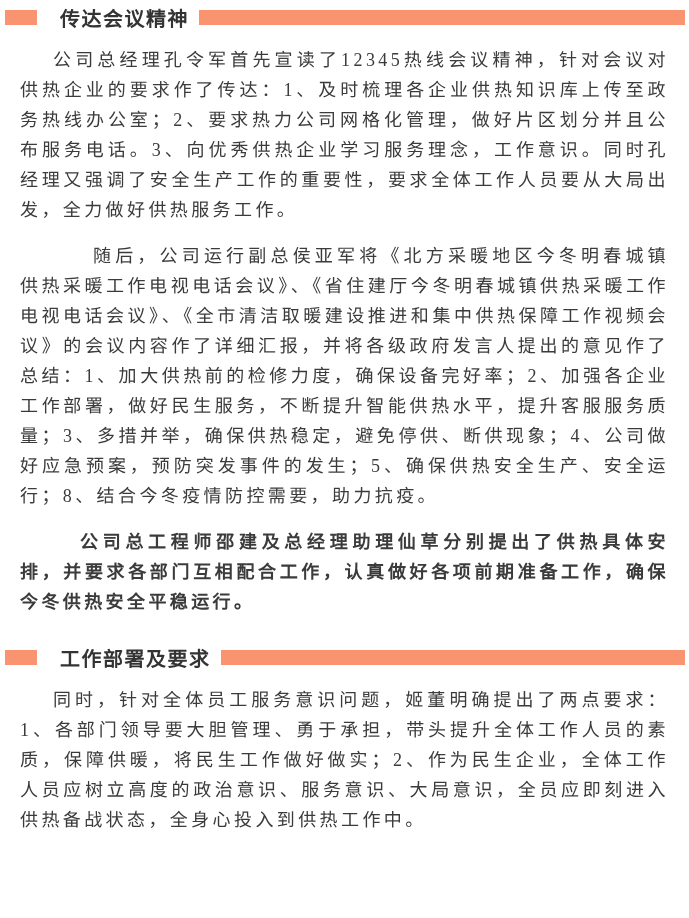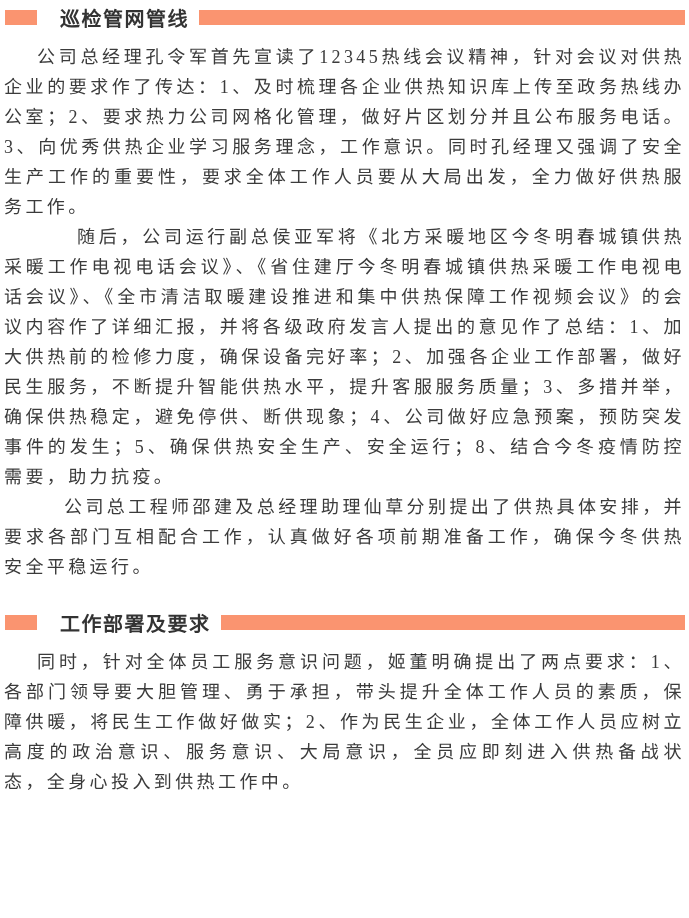--- a/index.html
+++ b/index.html
@@ -26,35 +26,35 @@
   }
   .section-title{
     font-family:"Liberation Sans","DejaVu Sans",sans-serif;
     font-size:20px;font-weight:bold;color:var(--title-color);
     margin:0 10px 0 23px;letter-spacing:1.5px;white-space:nowrap;
   }
   .accent-bar{flex:1 1 auto;height:15px;background:var(--accent);}
   .para{
     font-size:18px;line-height:30px;letter-spacing:3.4px;
     color:var(--body-color);text-align:justify;
-    text-justify:inter-ideograph;margin:0;
+    text-justify:inter-ideograph;margin:16px;
   }
   .indent-2{text-indent:33px;}
-  .indent-3{text-indent:60px;}
+  .indent-3{text-indent:60px;font-weight:bold;}
   .indent-4{text-indent:73px;}
   .header-gap{margin-top:28px;}
 </style>
 </head>
 <body>
 
 <div class="doc">
 
   <div class="section-header">
     <span class="accent-block"></span>
-    <h2 class="section-title">巡检管网管线</h2>
+    <h2 class="section-title">传达会议精神</h2>
     <span class="accent-bar"></span>
   </div>
 
   <p class="para indent-2">公司总经理孔令军首先宣读了12345热线会议精神，针对会议对供热企业的要求作了传达：1、及时梳理各企业供热知识库上传至政务热线办公室；2、要求热力公司网格化管理，做好片区划分并且公布服务电话。3、向优秀供热企业学习服务理念，工作意识。同时孔经理又强调了安全生产工作的重要性，要求全体工作人员要从大局出发，全力做好供热服务工作。</p>
   <p class="para indent-4">随后，公司运行副总侯亚军将《北方采暖地区今冬明春城镇供热采暖工作电视电话会议》、《省住建厅今冬明春城镇供热采暖工作电视电话会议》、《全市清洁取暖建设推进和集中供热保障工作视频会议》的会议内容作了详细汇报，并将各级政府发言人提出的意见作了总结：1、加大供热前的检修力度，确保设备完好率；2、加强各企业工作部署，做好民生服务，不断提升智能供热水平，提升客服服务质量；3、多措并举，确保供热稳定，避免停供、断供现象；4、公司做好应急预案，预防突发事件的发生；5、确保供热安全生产、安全运行；8、结合今冬疫情防控需要，助力抗疫。</p>
   <p class="para indent-3">公司总工程师邵建及总经理助理仙草分别提出了供热具体安排，并要求各部门互相配合工作，认真做好各项前期准备工作，确保今冬供热安全平稳运行。</p>
 
   <div class="section-header header-gap">
     <span class="accent-block"></span>
     <h2 class="section-title">工作部署及要求</h2>

